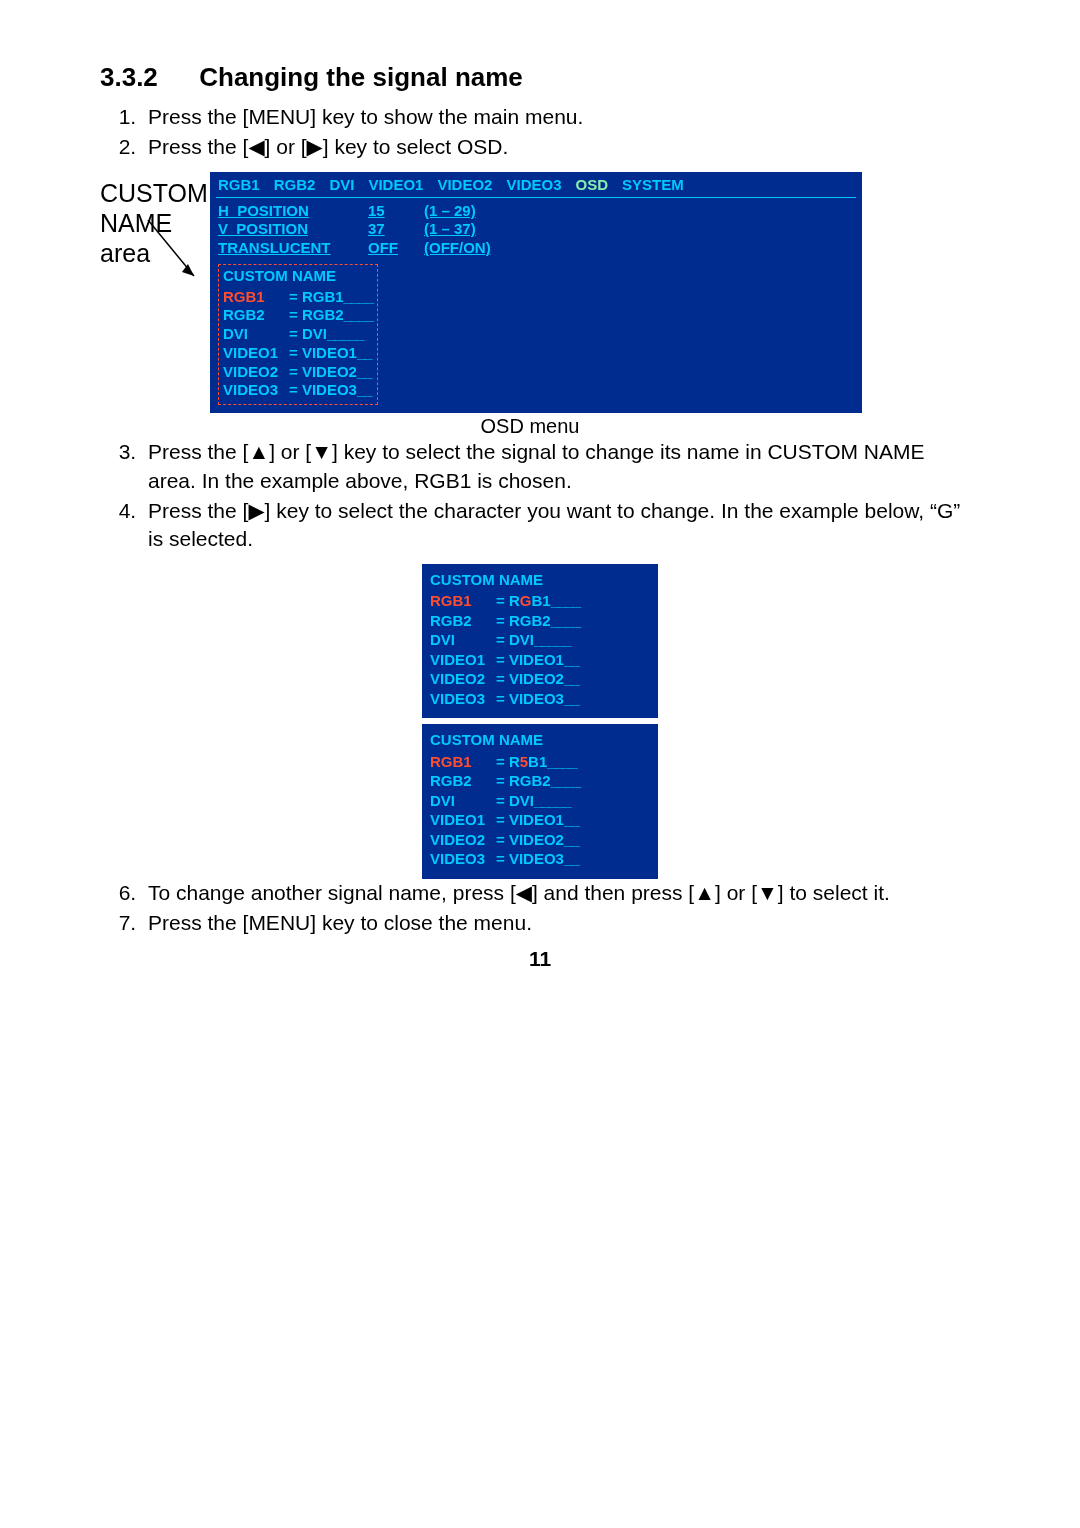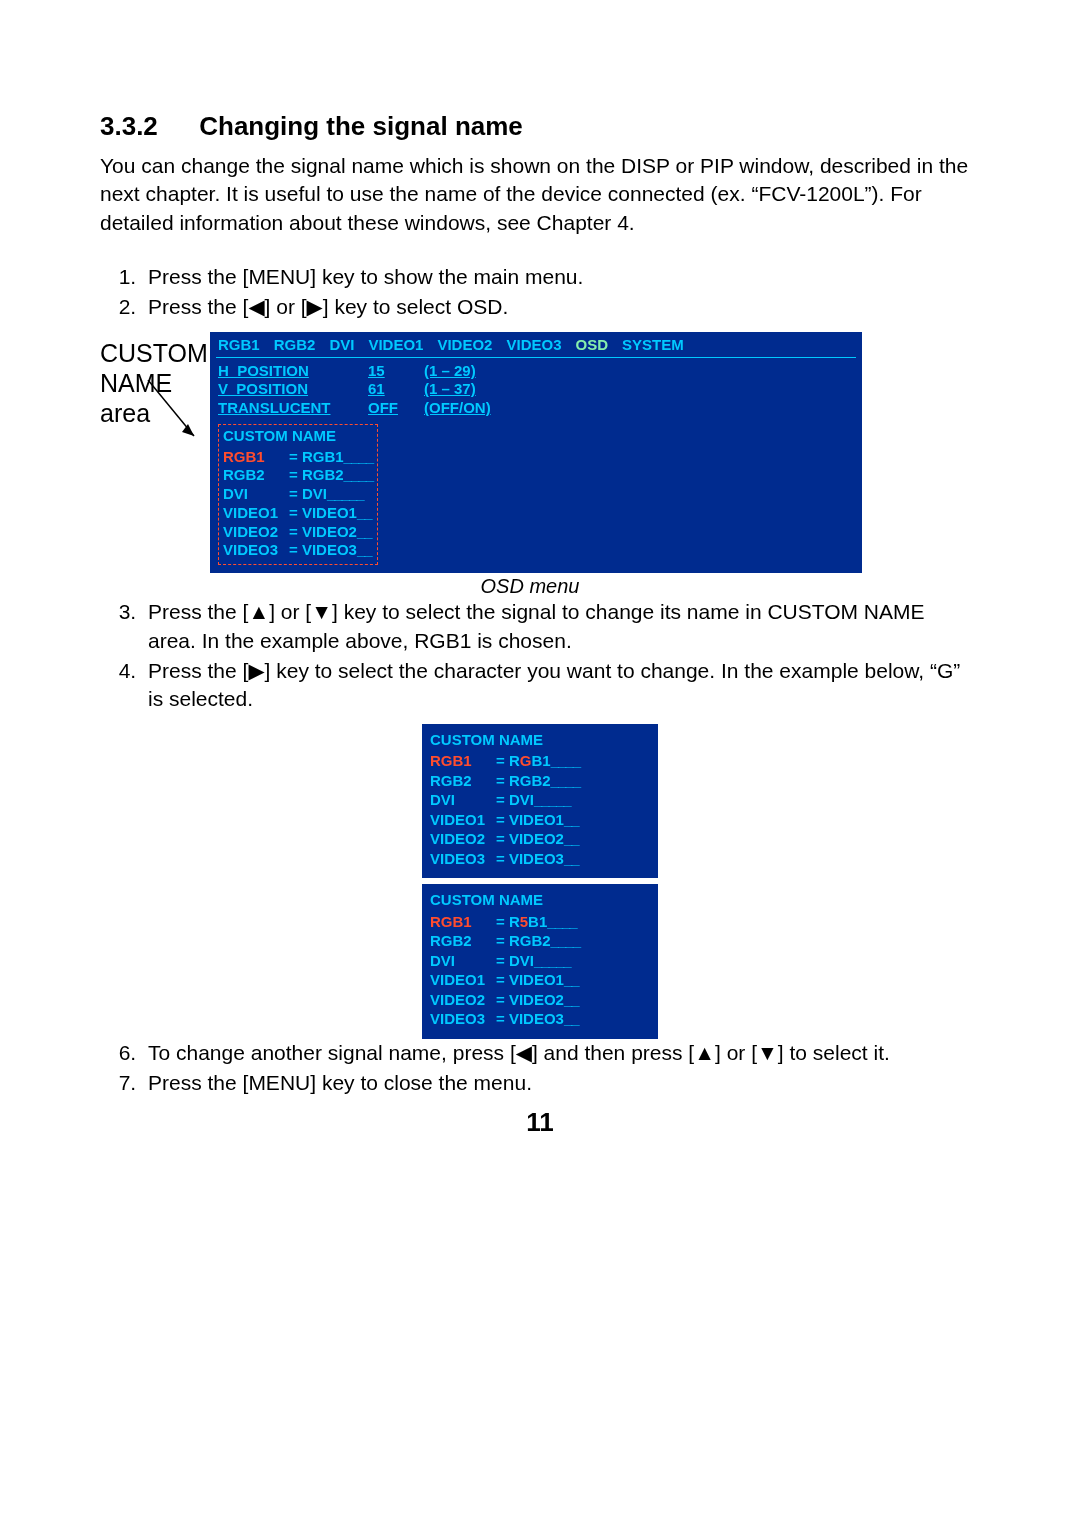--- a/index.html
+++ b/index.html
@@ -4,21 +4,21 @@
 <style>
   body {
     margin: 0;
     padding: 0;
     background: #fff;
     font-family: Arial, Helvetica, sans-serif;
     color: #000;
     width: 1080px;
   }
   .page {
-    padding: 111px 100px 60px 100px;
+    padding: 62px 100px 60px 100px;
   }
   h2 {
     font-size: 26px;
     font-weight: bold;
     margin: 0 0 10px 0;
   }
   .sec-num { display:inline-block; width:92px; }
   .intro {
     font-size: 21px;
     line-height: 1.35;
@@ -71,51 +71,50 @@
   }
   .custom-box .hdr { color:#00c9ff; margin-bottom:2px; }
   .custom-box .line { display:flex; }
   .custom-box .sig { width:66px; color:#00c9ff; }
   .custom-box .sig.sel { color:#ff4d2e; }
   .custom-box .eqv { color:#00c9ff; }
   .custom-box .fill { letter-spacing:-1px; }
   .arrow-to-box {
     position:absolute; left:-46px; top:14px; width:44px; height:24px;
   }
-  .caption { font-style: italic; font-size:20px; text-align:center; width:640px; margin:0 0 0 110px;}
+  .caption { font-size:20px; text-align:center; width:640px; margin:0 0 0 110px;}
   .small-panel {
     background:#002b8f;
     color:#00c9ff;
     font-weight:bold;
     font-size:15px;
     width:220px;
     padding:6px 8px 10px 8px;
     margin: 6px auto 0 auto;
     line-height:1.3;
   }
   .small-panel .hdr { margin-bottom:2px; }
   .small-panel .line { display:flex; }
   .small-panel .sig { width:66px; }
   .small-panel .sig.sel { color:#ff4d2e; }
   .hl-char { color:#ff4d2e; }
   .underline-fill { letter-spacing:-1px; }
-  .page-no { text-align:center; font-weight:bold; font-size:26px; }
+  .page-no { text-align:center; font-weight:bold; font-size:21px; }
   .steps-later { margin-top:18px; }
 </style>
 </head>
 <body>
 
 <div class="page">
 
   <h2>
     <span class="sec-num">3.3.2</span>
     <span>Changing the signal name</span>
   </h2>
 
-  <div class="intro">You can change the signal name which is shown on the DISP or PIP window, described in the next chapter. It is useful to use the name of the device connected (ex. “FCV-1200L”). For detailed information about these windows, see Chapter 4.</div>
 
   <ol class="steps">
     <li>Press the [MENU] key to show the main menu.</li>
     <li>
       <span>Press the [</span><span class="arrow">◀</span><span>] or [</span><span class="arrow">▶</span><span>] key to select OSD.</span>
     </li>
   </ol>
 
   <div class="figure-row">
     <div class="label-col">
@@ -139,21 +138,21 @@
         </div>
       <div class="osd-body">
         <div id="osd-rows">
             <div class="osd-row">
               <span class="k">H_POSITION</span>
               <span class="v">15</span>
               <span class="r">(1 – 29)</span>
             </div>
             <div class="osd-row">
               <span class="k">V_POSITION</span>
-              <span class="v">61</span>
+              <span class="v">37</span>
               <span class="r">(1 – 37)</span>
             </div>
             <div class="osd-row">
               <span class="k">TRANSLUCENT</span>
               <span class="v">OFF</span>
               <span class="r">(OFF/ON)</span>
             </div>
           </div>
         <div class="custom-box">
           <svg class="arrow-to-box">

